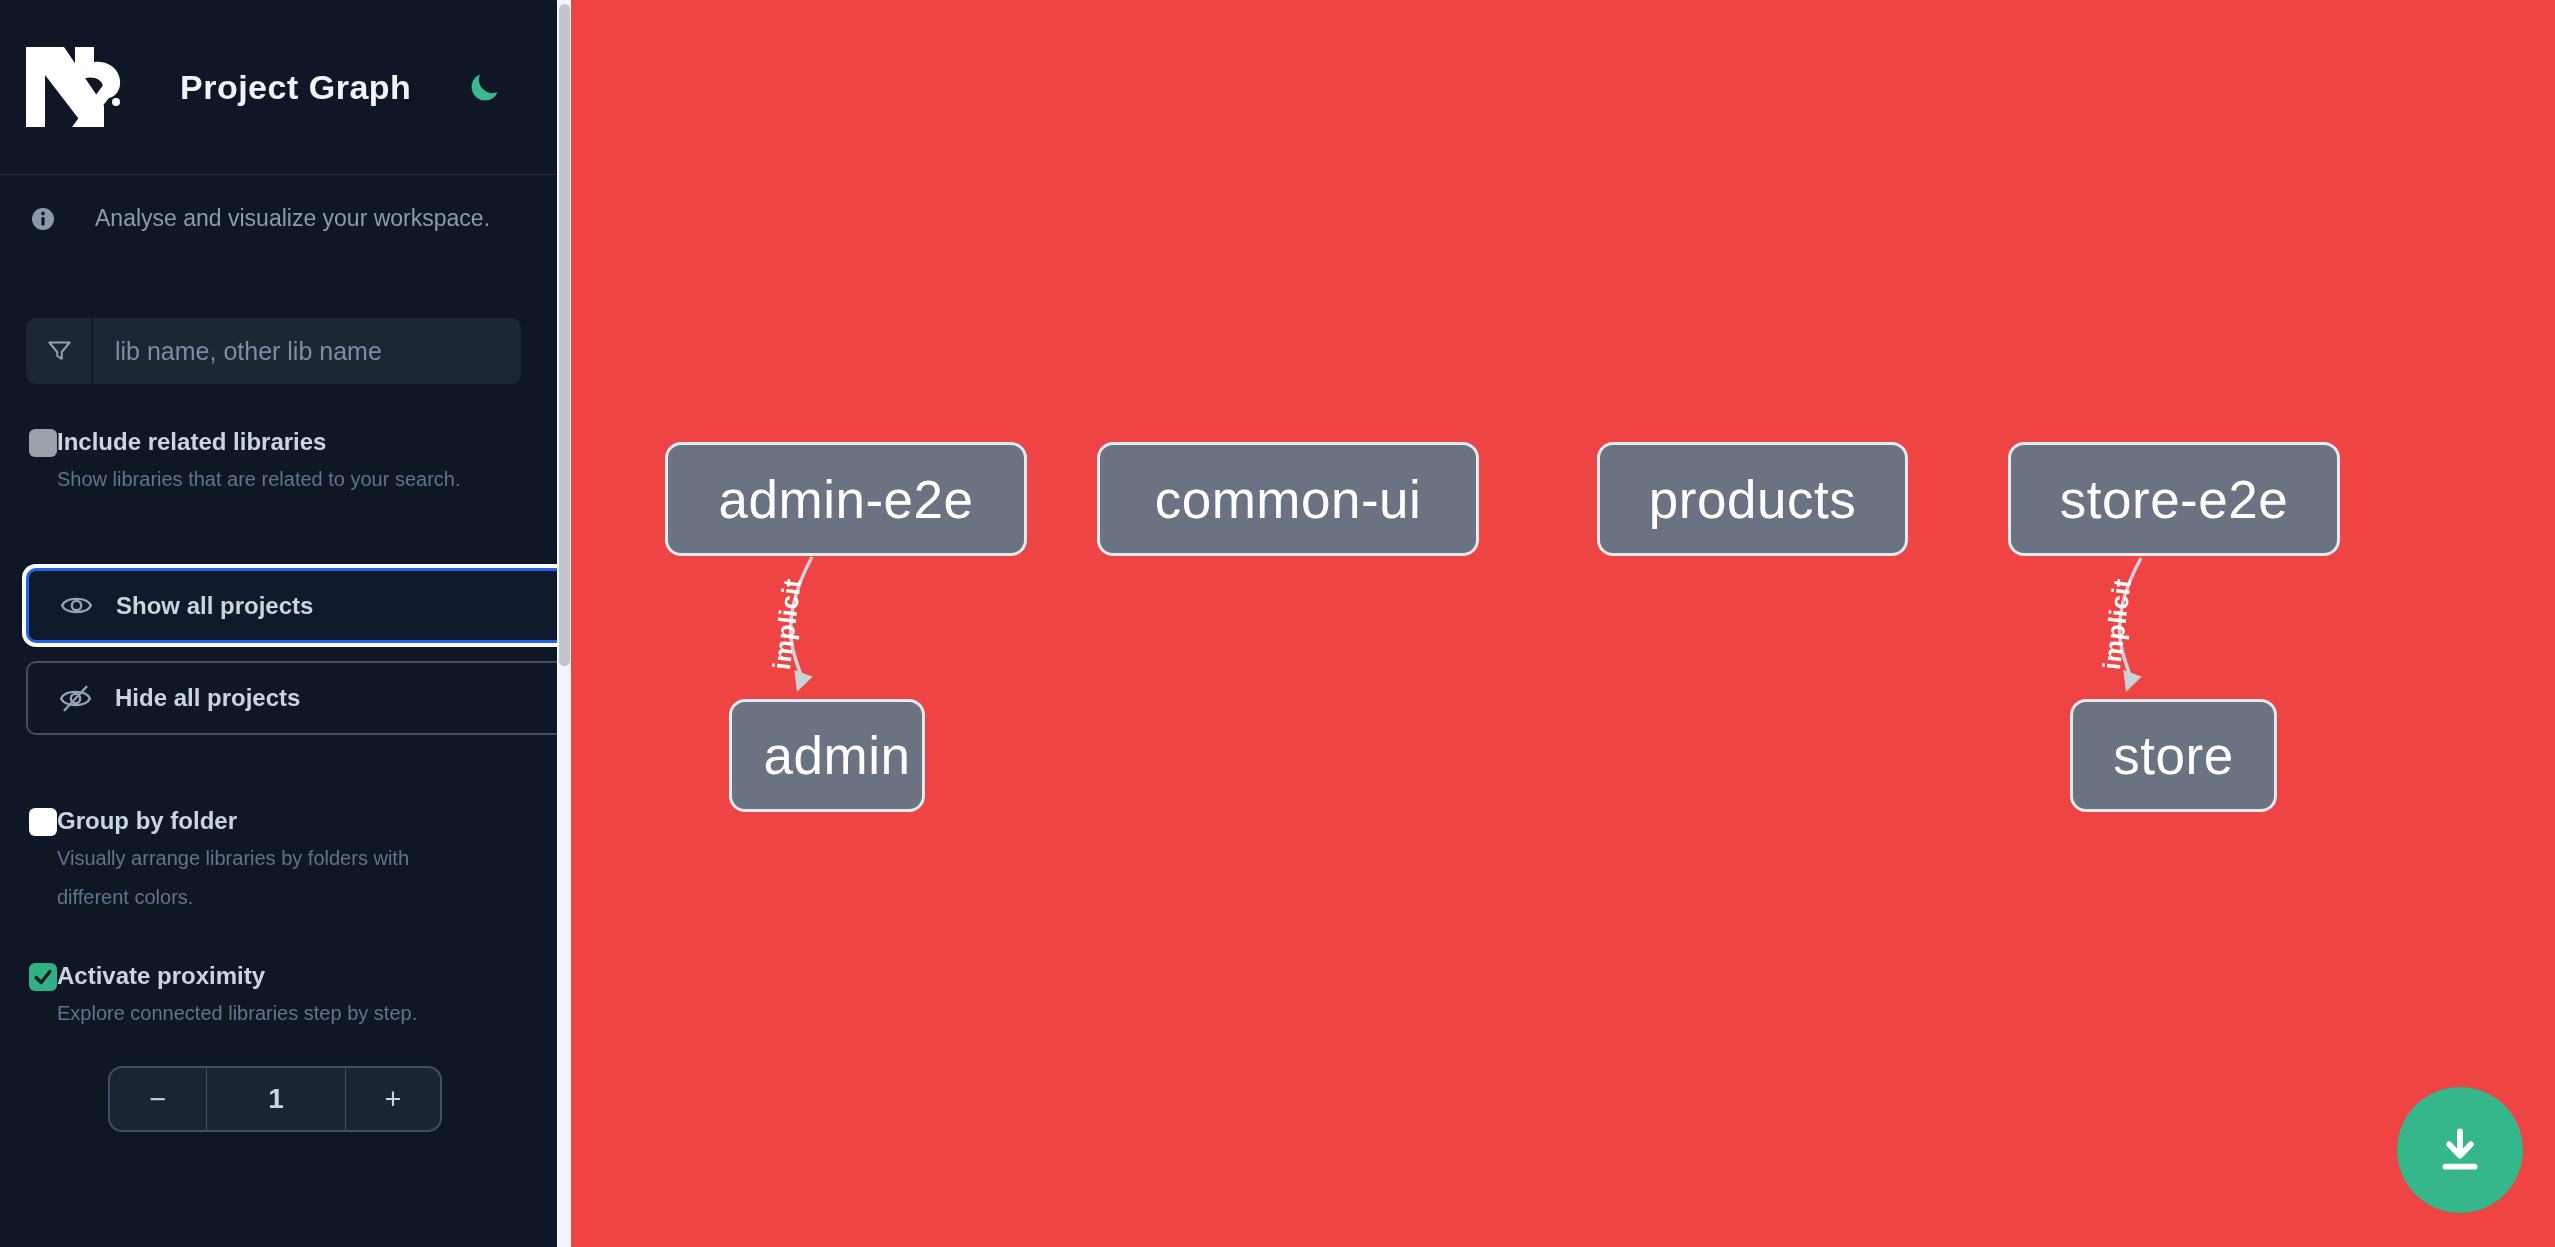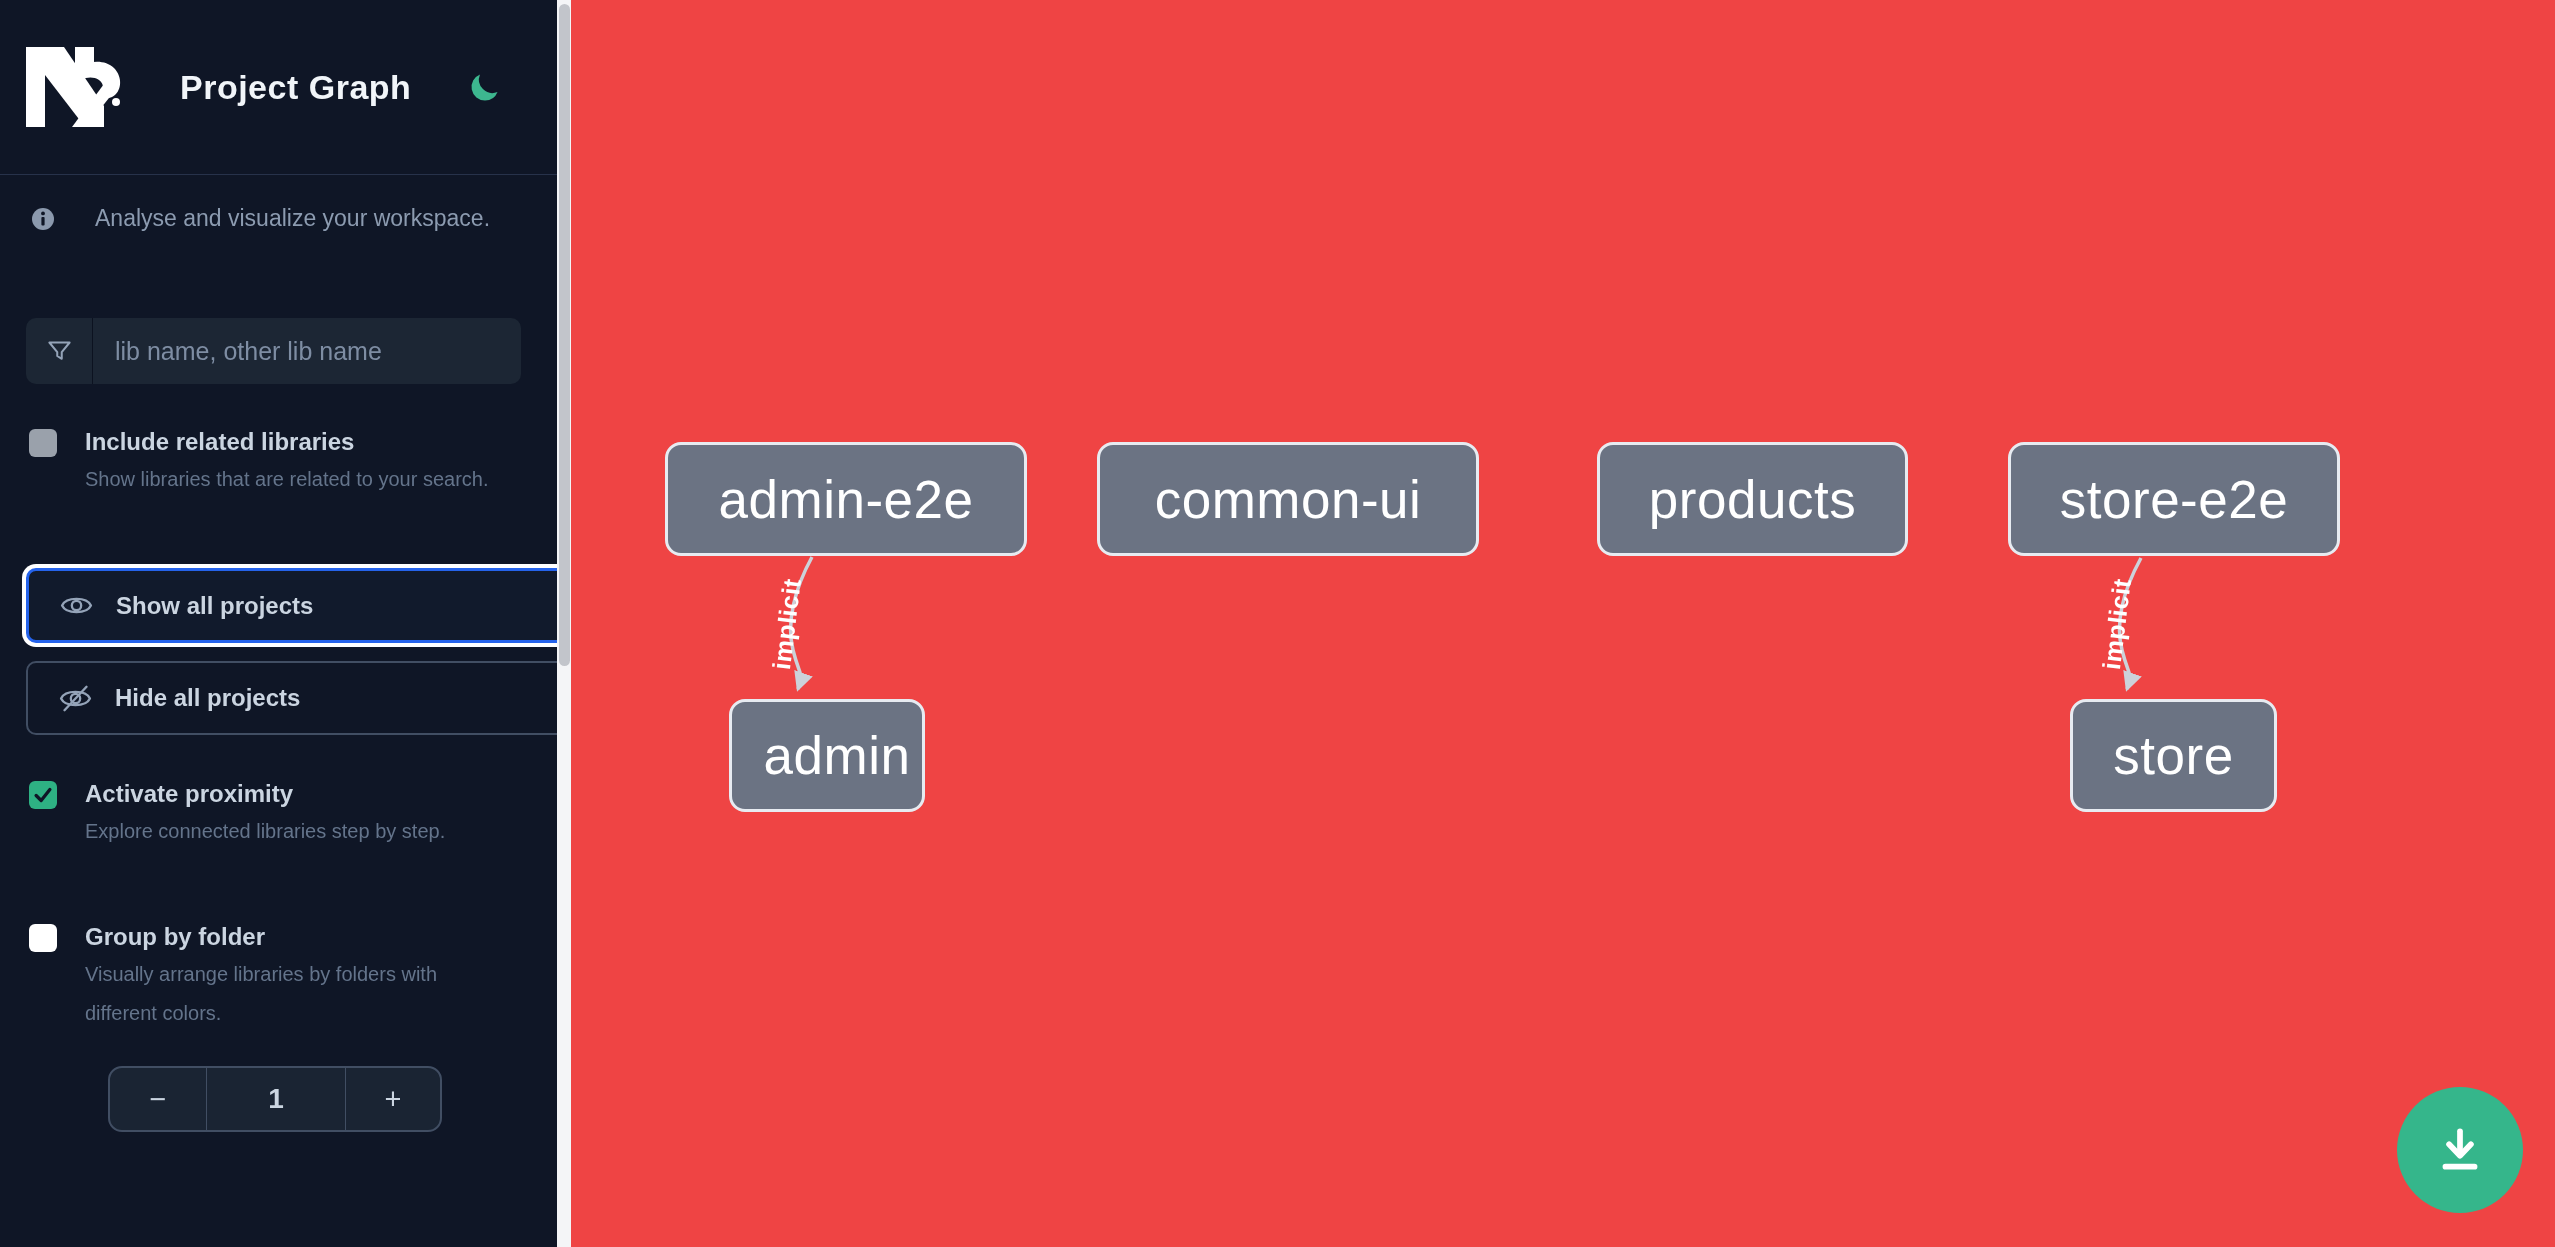--- a/index.html
+++ b/index.html
@@ -71,21 +71,21 @@
   .cb-row.prox    { margin-top:43px; }
   .cb-box {
     width:28px; height:28px; border-radius:6px;
     margin-top:3px;
     flex:0 0 auto; cursor:pointer;
     display:flex; align-items:center; justify-content:center;
   }
   .cb-box.gray  { background:#9aa1ab; }
   .cb-box.white { background:#ffffff; }
   .cb-box.green { background:#2eb183; }
-  .cb-texts { margin-left:28px; max-width:418px; }
+  .cb-texts { max-width:418px; }
   .cb-label {
     font-size:24px; font-weight:700; color:#cbd5e1;
     line-height:32px; display:block; cursor:pointer;
   }
   .cb-desc {
     font-size:20px; color:#64748b; line-height:39px;
     margin-top:2px; display:block;
   }
 
   .sb-btn {
@@ -248,37 +248,37 @@
 
     <button class="sb-btn hide">
       <svg class="eye-ic" viewBox="0 0 24 24" fill="none" stroke="#94a3b8" stroke-width="1.7" stroke-linecap="round" stroke-linejoin="round">
         <path d="M1.5 12 C 4.5 5.6, 19.5 5.6, 22.5 12 C 19.5 18.4, 4.5 18.4, 1.5 12 Z"></path>
         <circle cx="12" cy="12" r="3.4"></circle>
         <line x1="4" y1="20.5" x2="20" y2="3.5"></line>
       </svg>
       <span class="lbl">Hide all projects</span>
     </button>
 
+    <div class="cb-row group">
+      <span class="cb-box white"></span>
+      <span class="cb-texts">
+        <span class="cb-label">Group by folder</span>
+        <span class="cb-desc">Visually arrange libraries by folders with different colors.</span>
+      </span>
+    </div>
+
     <div class="cb-row prox">
       <span class="cb-box green">
         <svg viewBox="0 0 24 24" width="22" height="22" fill="none" stroke="#0f1626" stroke-width="3.6" stroke-linecap="round" stroke-linejoin="round">
           <polyline points="4.5,12.5 10,18 19.5,6"></polyline>
         </svg>
       </span>
       <span class="cb-texts">
         <span class="cb-label">Activate proximity</span>
         <span class="cb-desc">Explore connected libraries step by step.</span>
-      </span>
-    </div>
-
-    <div class="cb-row group">
-      <span class="cb-box white"></span>
-      <span class="cb-texts">
-        <span class="cb-label">Group by folder</span>
-        <span class="cb-desc">Visually arrange libraries by folders with different colors.</span>
       </span>
     </div>
 
     <div class="stepper">
       <button class="seg dec">−</button>
       <div class="seg val">1</div>
       <button class="seg inc">+</button>
     </div>
 
   </aside>

